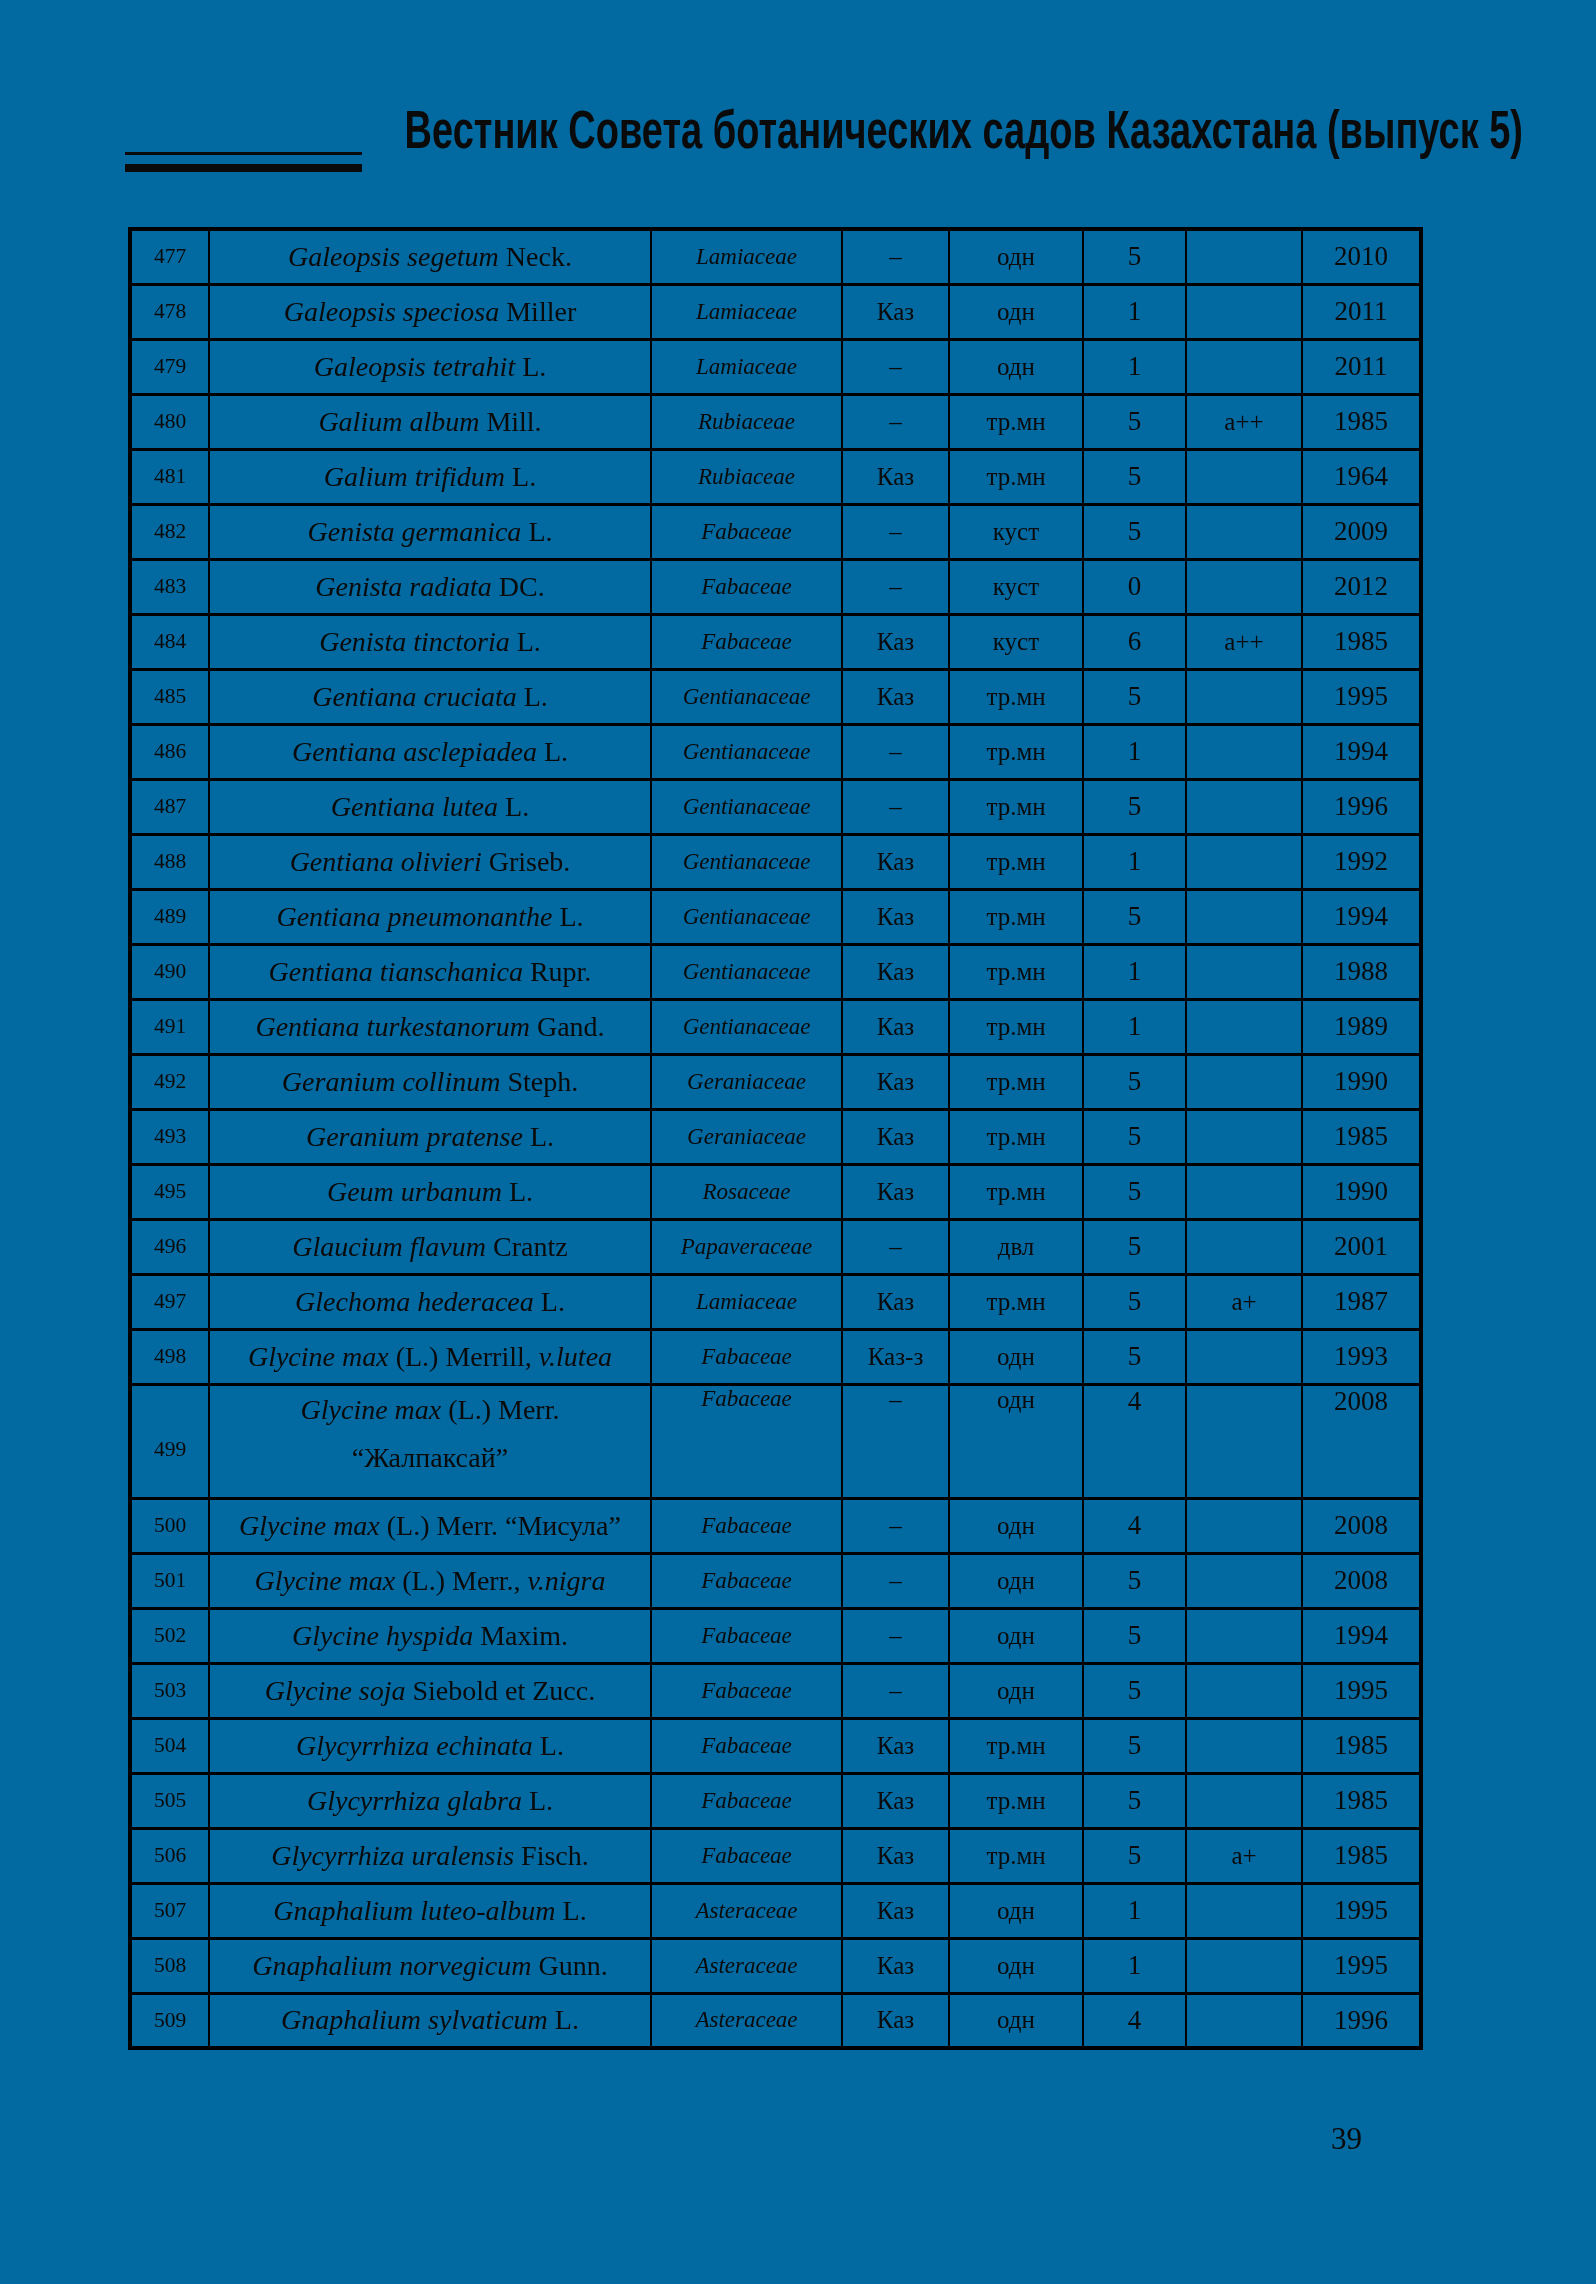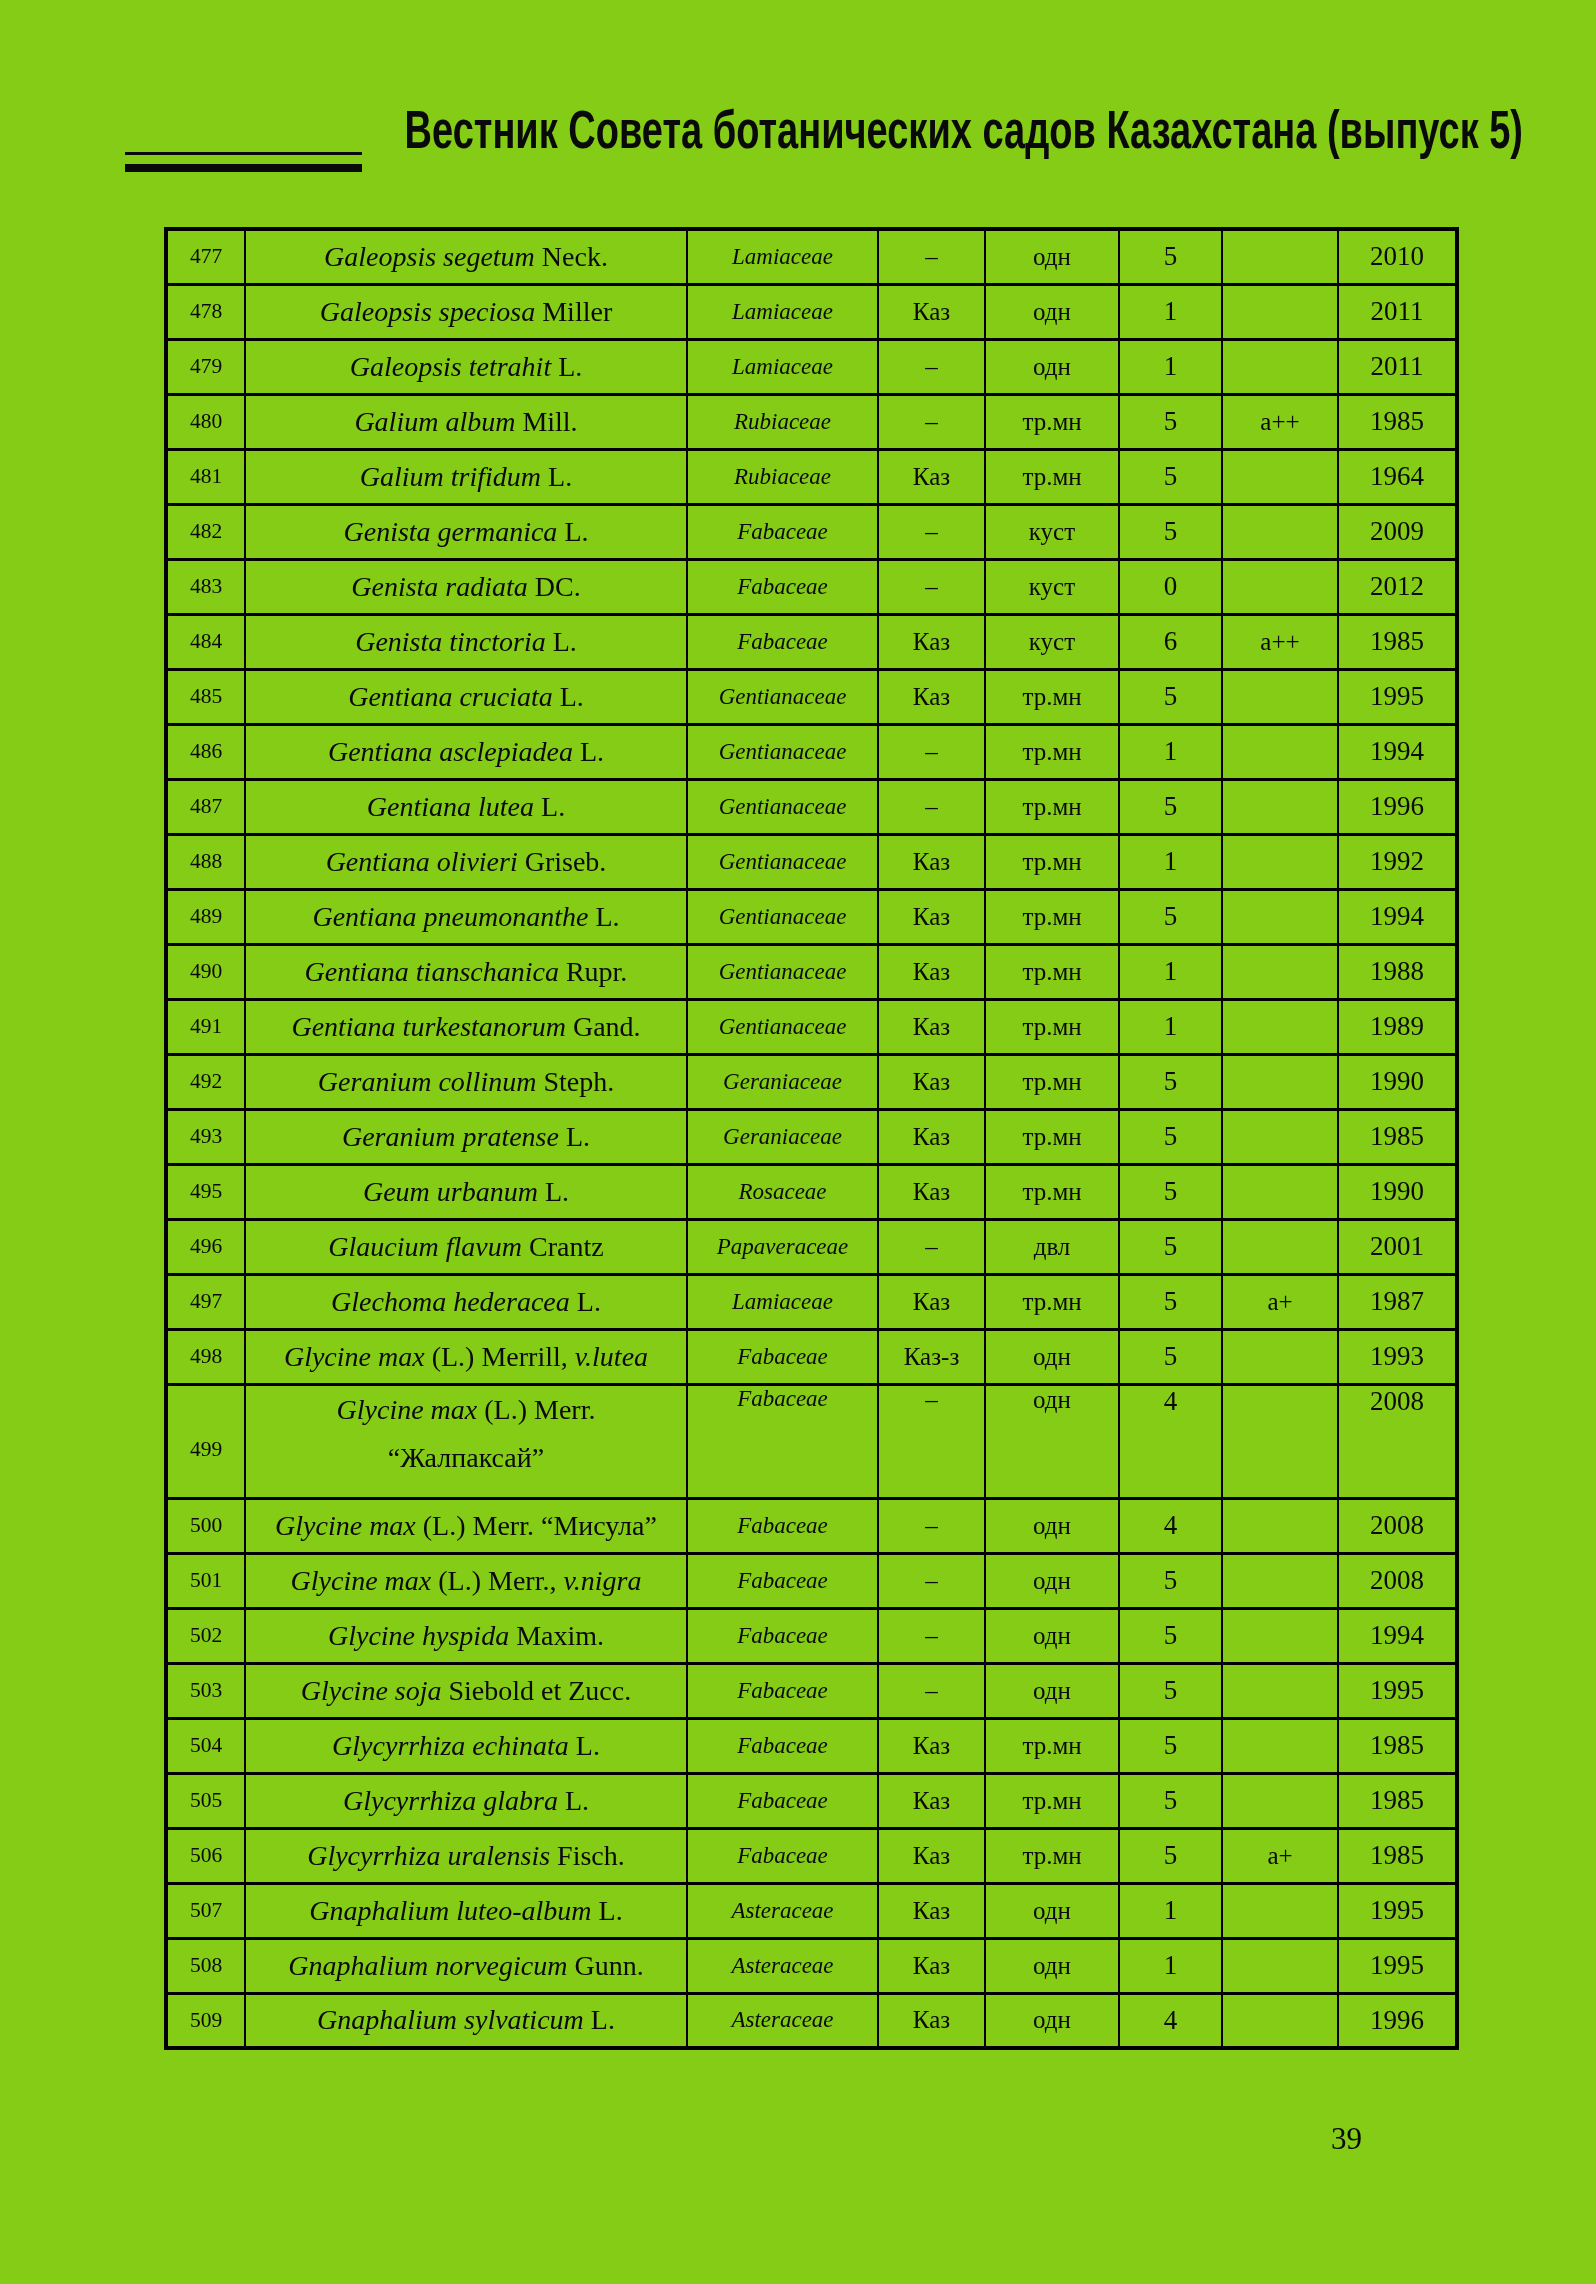--- a/index.html
+++ b/index.html
@@ -1,19 +1,19 @@
 <!DOCTYPE html>
 <html style="font-size:14.3px"><head>
 <meta charset="utf-8">
 <style>
   html,body{margin:0;padding:0;background:#777;}
   .page{
     position:relative;
     width:1597px;height:2285px;
-    background:#84cc16;
+    background:#0369a1;
     font-family:"Liberation Serif", serif;
     color:#0a0a0a;
     overflow:hidden;
   }
   
   .header-rule{
     position:absolute;left:125px;top:152px;width:237px;height:9px;
     border-top:3.6px solid #0a0a0a;border-bottom:8px solid #0a0a0a;
   }
   .header-title-wrap{
@@ -26,21 +26,20 @@
     font-weight:bold;font-size:50px;
     transform:scaleX(0.76) scaleY(1.08);
     transform-origin:center center;
     letter-spacing:0px;
   }
   
   table.species-table{
     position:absolute;left:128px;top:227px;width:1291px;
     border-collapse:collapse;table-layout:fixed;
     border:4.5px solid #000;
-    margin-left:36px;
   }
   table.species-table td{
     border:2.7px solid #000;
     border-top-width:3.6px;border-bottom-width:3.6px;
     vertical-align:middle;
     text-align:center;
     padding:0;
     overflow:hidden;
   }
   tr.data-row{height:55px;}

